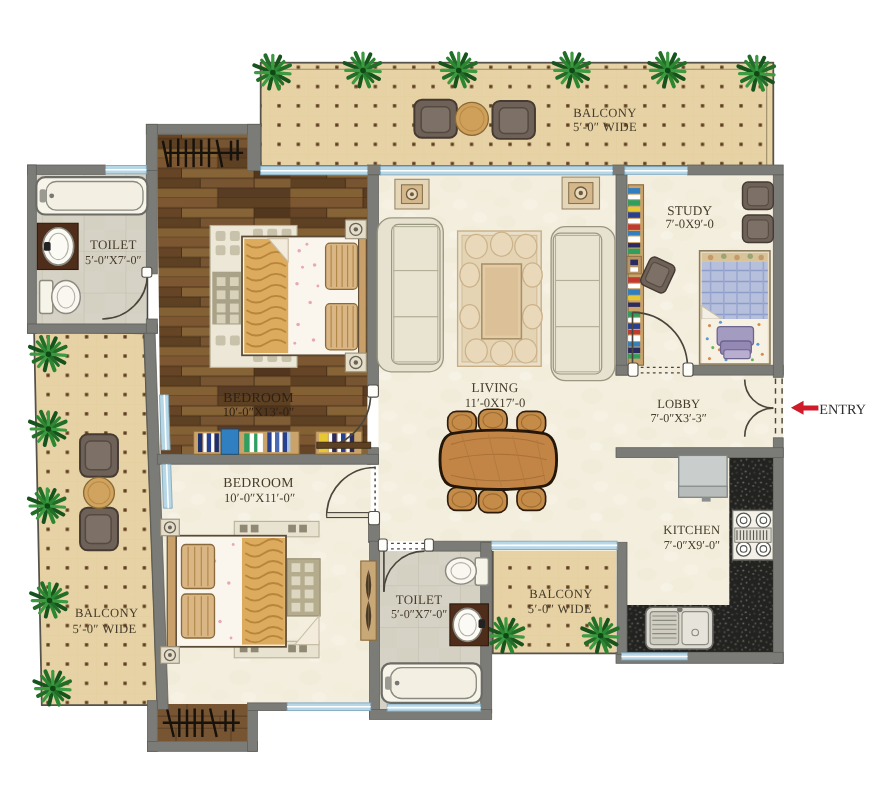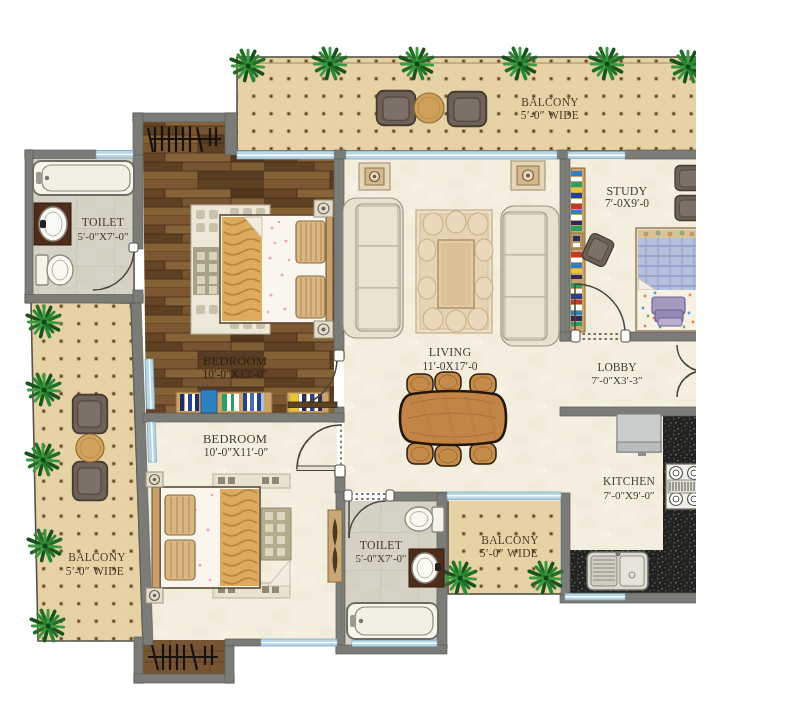--- a/index.html
+++ b/index.html
@@ -1,16 +1,16 @@
 <!DOCTYPE html>
 <html><head>
 <meta charset="utf-8">
 <style>
 html,body{margin:0;padding:0;background:#ffffff;}
-.wrap{width:696px;height:720px;position:relative;overflow:hidden;background:#a21caf;}
+.wrap{width:800px;height:720px;position:relative;overflow:hidden;background:#a21caf;}
 text{font-family:"Liberation Serif",serif;}
 </style>
 </head>
 <body>
 <div class="wrap">
 <svg width="800" height="720" viewBox="0 0 800 720" xmlns="http://www.w3.org/2000/svg">
 <defs>
 <pattern id="dots" width="17.5" height="17.5" patternUnits="userSpaceOnUse">
   <rect width="17.5" height="17.5" fill="#e6d2a4"></rect>
   <path d="M0 0H17.5M0 0V17.5" stroke="#e0cc9e" stroke-width="0.6"></path>

